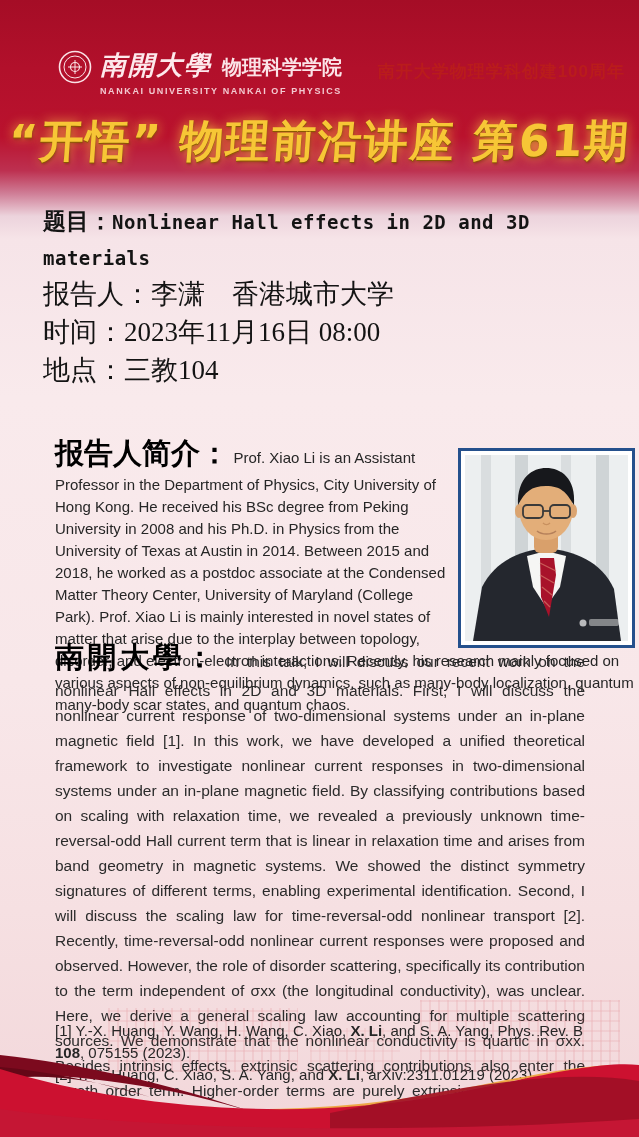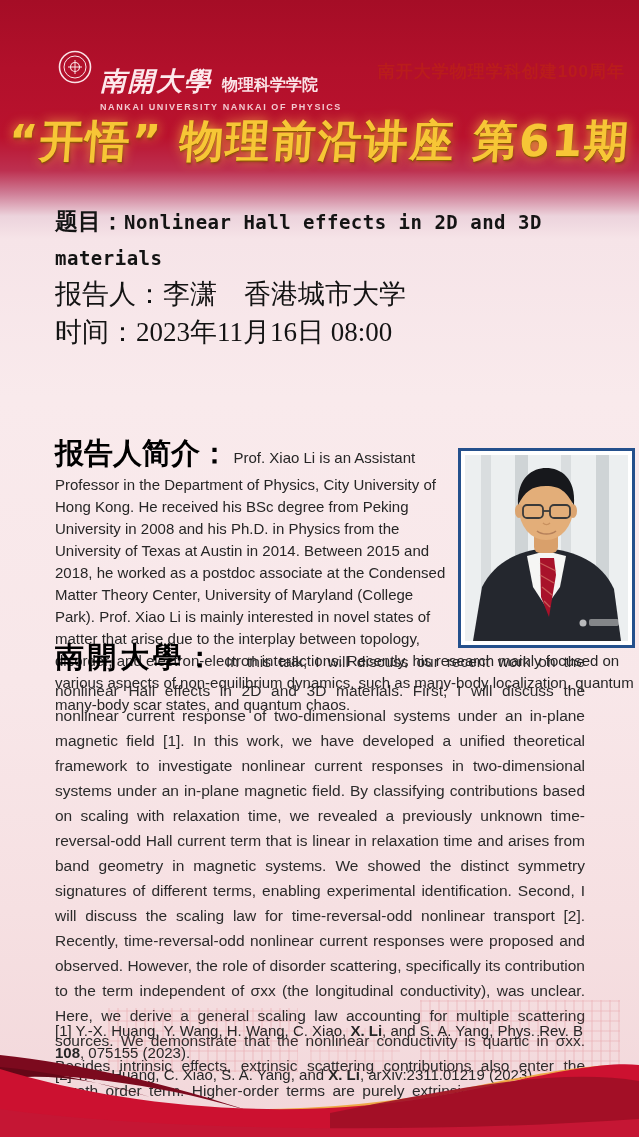--- a/index.html
+++ b/index.html
@@ -8,36 +8,36 @@
     font-family:"Liberation Sans",sans-serif;
     background:linear-gradient(180deg,
       #a50d26 0%, #b2102b 6%, #ba122e 12%, #bd3050 15%,
       #cf7d96 17%, #ecd3dc 19%, #f6e4e8 21%, #f9eaec 35%,
       #f8e7e9 60%, #f6e0e2 80%, #f2d7da 100%);
   }
   
   .header-row{position:absolute;top:48px;left:58px;right:14px;display:flex;align-items:flex-start;color:#fff;}
   .logo-group{display:flex;align-items:flex-start;}
   .seal{width:34px;height:34px;margin-top:2px;}
-  .logo-text{margin-left:8px;display:flex;flex-direction:column;margin-top:16px;}
+  .logo-text{margin-left:8px;display:flex;flex-direction:column;}
   .logo-line1{display:flex;align-items:baseline;white-space:nowrap;}
   .school-cn{font-family:"Liberation Serif",serif;font-style:italic;font-weight:bold;font-size:26px;letter-spacing:2px;color:#fde9ec;}
-  .dept-cn{font-size:16px;font-weight:bold;margin-left:10px;color:#fbe3e7;}
+  .dept-cn{font-size:20px;font-weight:bold;margin-left:10px;color:#fbe3e7;}
   .school-en{font-size:9px;font-weight:bold;letter-spacing:1.6px;margin-top:3px;color:#f3c9d0;white-space:nowrap;}
   .anniversary{margin-left:auto;margin-top:12px;font-size:17px;font-weight:bold;color:#b91c1c;letter-spacing:1px;white-space:nowrap;}
   
   .gold-title{
     position:absolute;top:112px;left:0;width:639px;text-align:center;
     font-size:44px;font-weight:bold;letter-spacing:2px;white-space:nowrap;
     color:#f7c636;transform:skewX(-4deg);
     text-shadow:0 1px 0 #8a5a00, 0 0 12px rgba(255,205,70,.8), 1px 2px 3px rgba(90,0,0,.55);
     font-family:"DejaVu Sans",sans-serif;
   }
   
-  .info{position:absolute;top:204px;left:55px;right:36px;color:#141414;}
+  .info{position:absolute;top:204px;left:43px;right:36px;color:#141414;}
   .info p{margin:0;line-height:35px;}
   .lbl{font-family:"Liberation Serif",serif;font-weight:bold;font-size:23px;}
   .mono-val{font-family:"DejaVu Sans Mono",monospace;font-weight:bold;font-size:19px;letter-spacing:.5px;}
   .big-line{font-family:"Liberation Serif",serif;font-weight:normal;font-size:27px;}
   .info .row2{line-height:35px;}
   
   .bio{position:absolute;top:386px;left:55px;right:4px;color:#222;margin-top:48px;}
   .photo-frame{
     float:right;width:163px;height:186px;margin-left:10px;margin-top:14px;
     border:3px solid #24508c;background:#fff;padding:4px;
@@ -86,20 +86,21 @@
   </div>
   <div class="anniversary">南开大学物理学科创建100周年</div>
 </div>
 
 <div class="gold-title">“开悟” 物理前沿讲座 第61期</div>
 
 <div class="info">
   <p><span class="lbl">题目：</span><span class="mono-val">Nonlinear Hall effects in 2D and 3D materials</span></p>
   <p class="row2"><span class="big-line">报告人：</span><span class="big-line">李潇　香港城市大学</span></p>
   <p class="row2"><span class="big-line">时间：</span><span class="big-line">2023年11月16日  08:00</span></p>
+  <p class="row2"><span class="big-line">地点：</span><span class="big-line">三教104</span></p>
 </div>
 
 <div class="bio">
   <div class="photo-frame">
     <svg width="163" height="186" viewBox="0 0 163 186">
       <rect x="0" y="0" width="163" height="186" fill="#eceff0"></rect>
       <rect x="16" y="0" width="10" height="186" fill="#d9dddf"></rect>
       <rect x="50" y="0" width="13" height="186" fill="#cfd4d6"></rect>
       <rect x="96" y="0" width="10" height="186" fill="#d9dddf"></rect>
       <rect x="131" y="0" width="13" height="186" fill="#cfd4d6"></rect>

